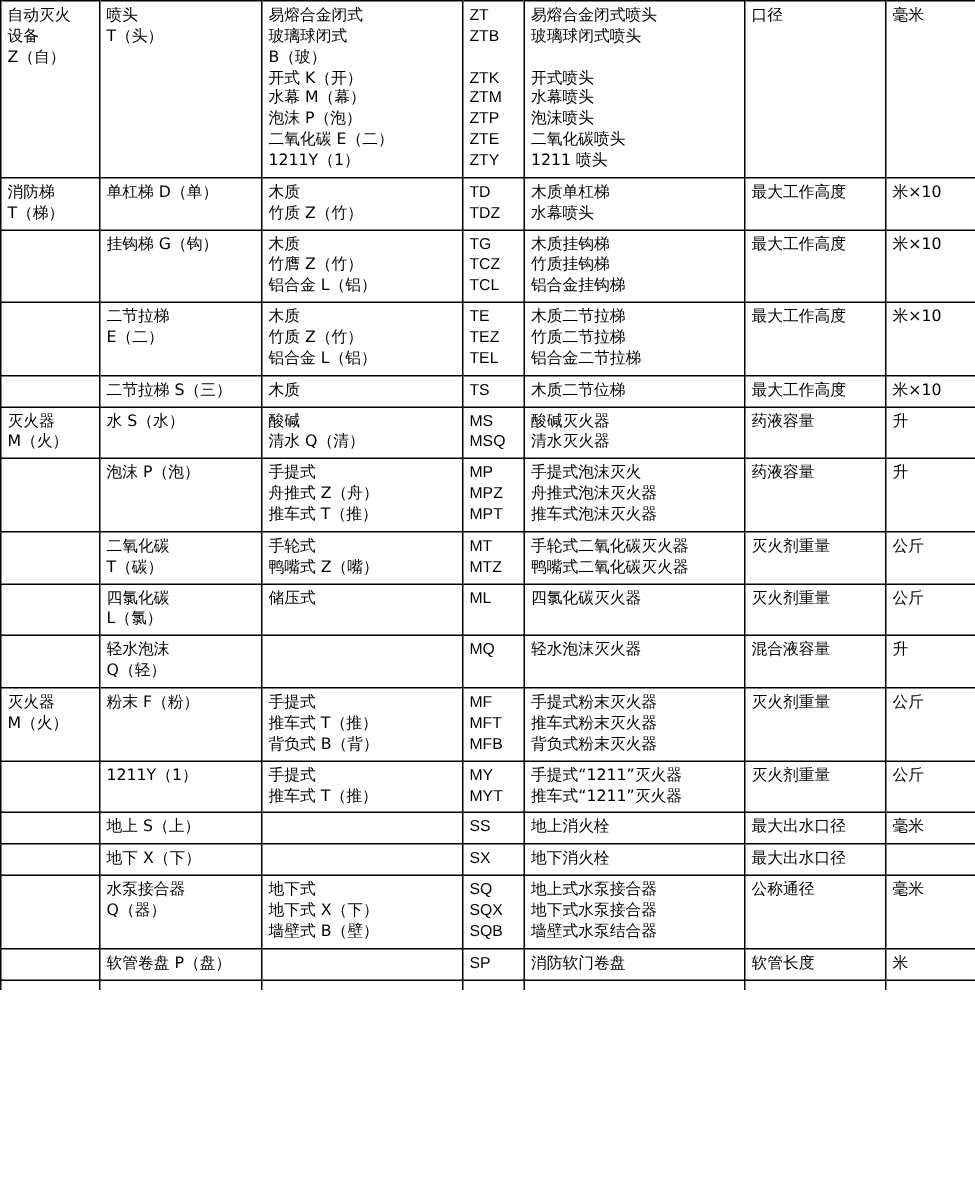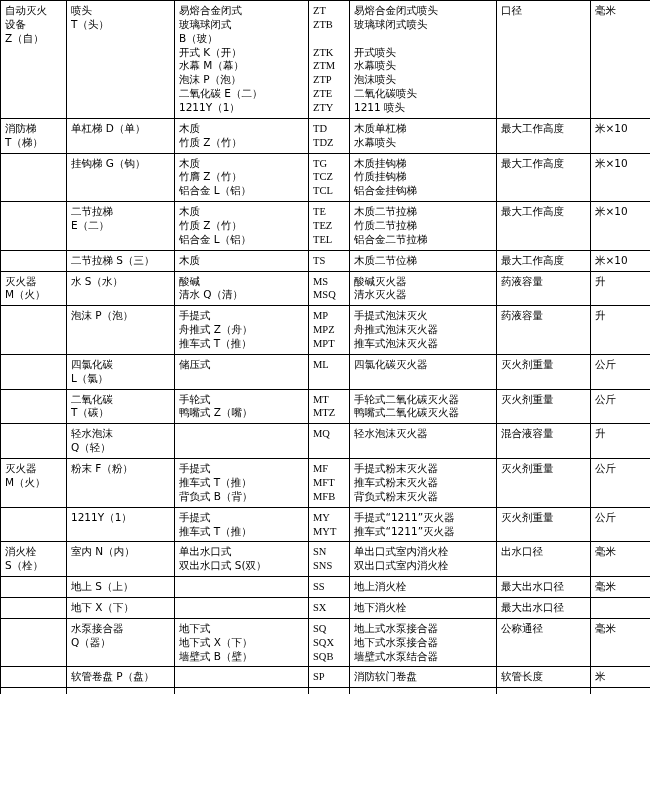--- a/index.html
+++ b/index.html
@@ -34,21 +34,21 @@
   
   col.w0 { width: 66px; }
   col.w1 { width: 108px; }
   col.w2 { width: 134px; }
   col.w3 { width: 41px; }
   col.w4 { width: 147px; }
   col.w5 { width: 94px; }
   col.w6 { width: 60px; }
 
   td.code {
-    font-family: Liberation Serif, serif;
+    font-family: Liberation Sans, sans-serif;
     font-size: 10px;
     line-height: 1.41;
     letter-spacing: 0px;
   }
   td.groupcell {
     font-size: 10.5px;
   }
   tr.dashed-top > td {
     border-top: 1px dotted #000;
   }
@@ -187,39 +187,39 @@
 MPT</td>
       <td>手提式泡沫灭火
 舟推式泡沫灭火器
 推车式泡沫灭火器</td>
       <td>药液容量</td>
       <td>升</td>
     </tr>
 
     <tr>
       <td class="c0 groupcell"></td>
-      <td>四氯化碳
-L（氯）</td>
-      <td>储压式</td>
-      <td class="code">ML</td>
-      <td>四氯化碳灭火器</td>
-      <td>灭火剂重量</td>
-      <td>公斤</td>
-    </tr>
-
-    <tr>
-      <td class="c0 groupcell"></td>
       <td>二氧化碳
 T（碳）</td>
       <td>手轮式
 鸭嘴式 Z（嘴）</td>
       <td class="code">MT
 MTZ</td>
       <td>手轮式二氧化碳灭火器
 鸭嘴式二氧化碳灭火器</td>
+      <td>灭火剂重量</td>
+      <td>公斤</td>
+    </tr>
+
+    <tr>
+      <td class="c0 groupcell"></td>
+      <td>四氯化碳
+L（氯）</td>
+      <td>储压式</td>
+      <td class="code">ML</td>
+      <td>四氯化碳灭火器</td>
       <td>灭火剂重量</td>
       <td>公斤</td>
     </tr>
 
     <tr>
       <td class="c0 groupcell"></td>
       <td>轻水泡沫
 Q（轻）</td>
       <td></td>
       <td class="code">MQ</td>
@@ -251,33 +251,20 @@
       <td>手提式
 推车式 T（推）</td>
       <td class="code">MY
 MYT</td>
       <td>手提式“1211”灭火器
 推车式“1211”灭火器</td>
       <td>灭火剂重量</td>
       <td>公斤</td>
     </tr>
 
-    <tr>
-      <td class="c0 groupcell">消火栓
-S（栓）</td>
-      <td>室内 N（内）</td>
-      <td>单出水口式
-双出水口式 S(双）</td>
-      <td class="code">SN
-SNS</td>
-      <td>单出口式室内消火栓
-双出口式室内消火栓</td>
-      <td>出水口径</td>
-      <td>毫米</td>
-    </tr>
 
     <tr>
       <td class="c0 groupcell"></td>
       <td>地上 S（上）</td>
       <td></td>
       <td class="code">SS</td>
       <td>地上消火栓</td>
       <td>最大出水口径</td>
       <td>毫米</td>
     </tr>

